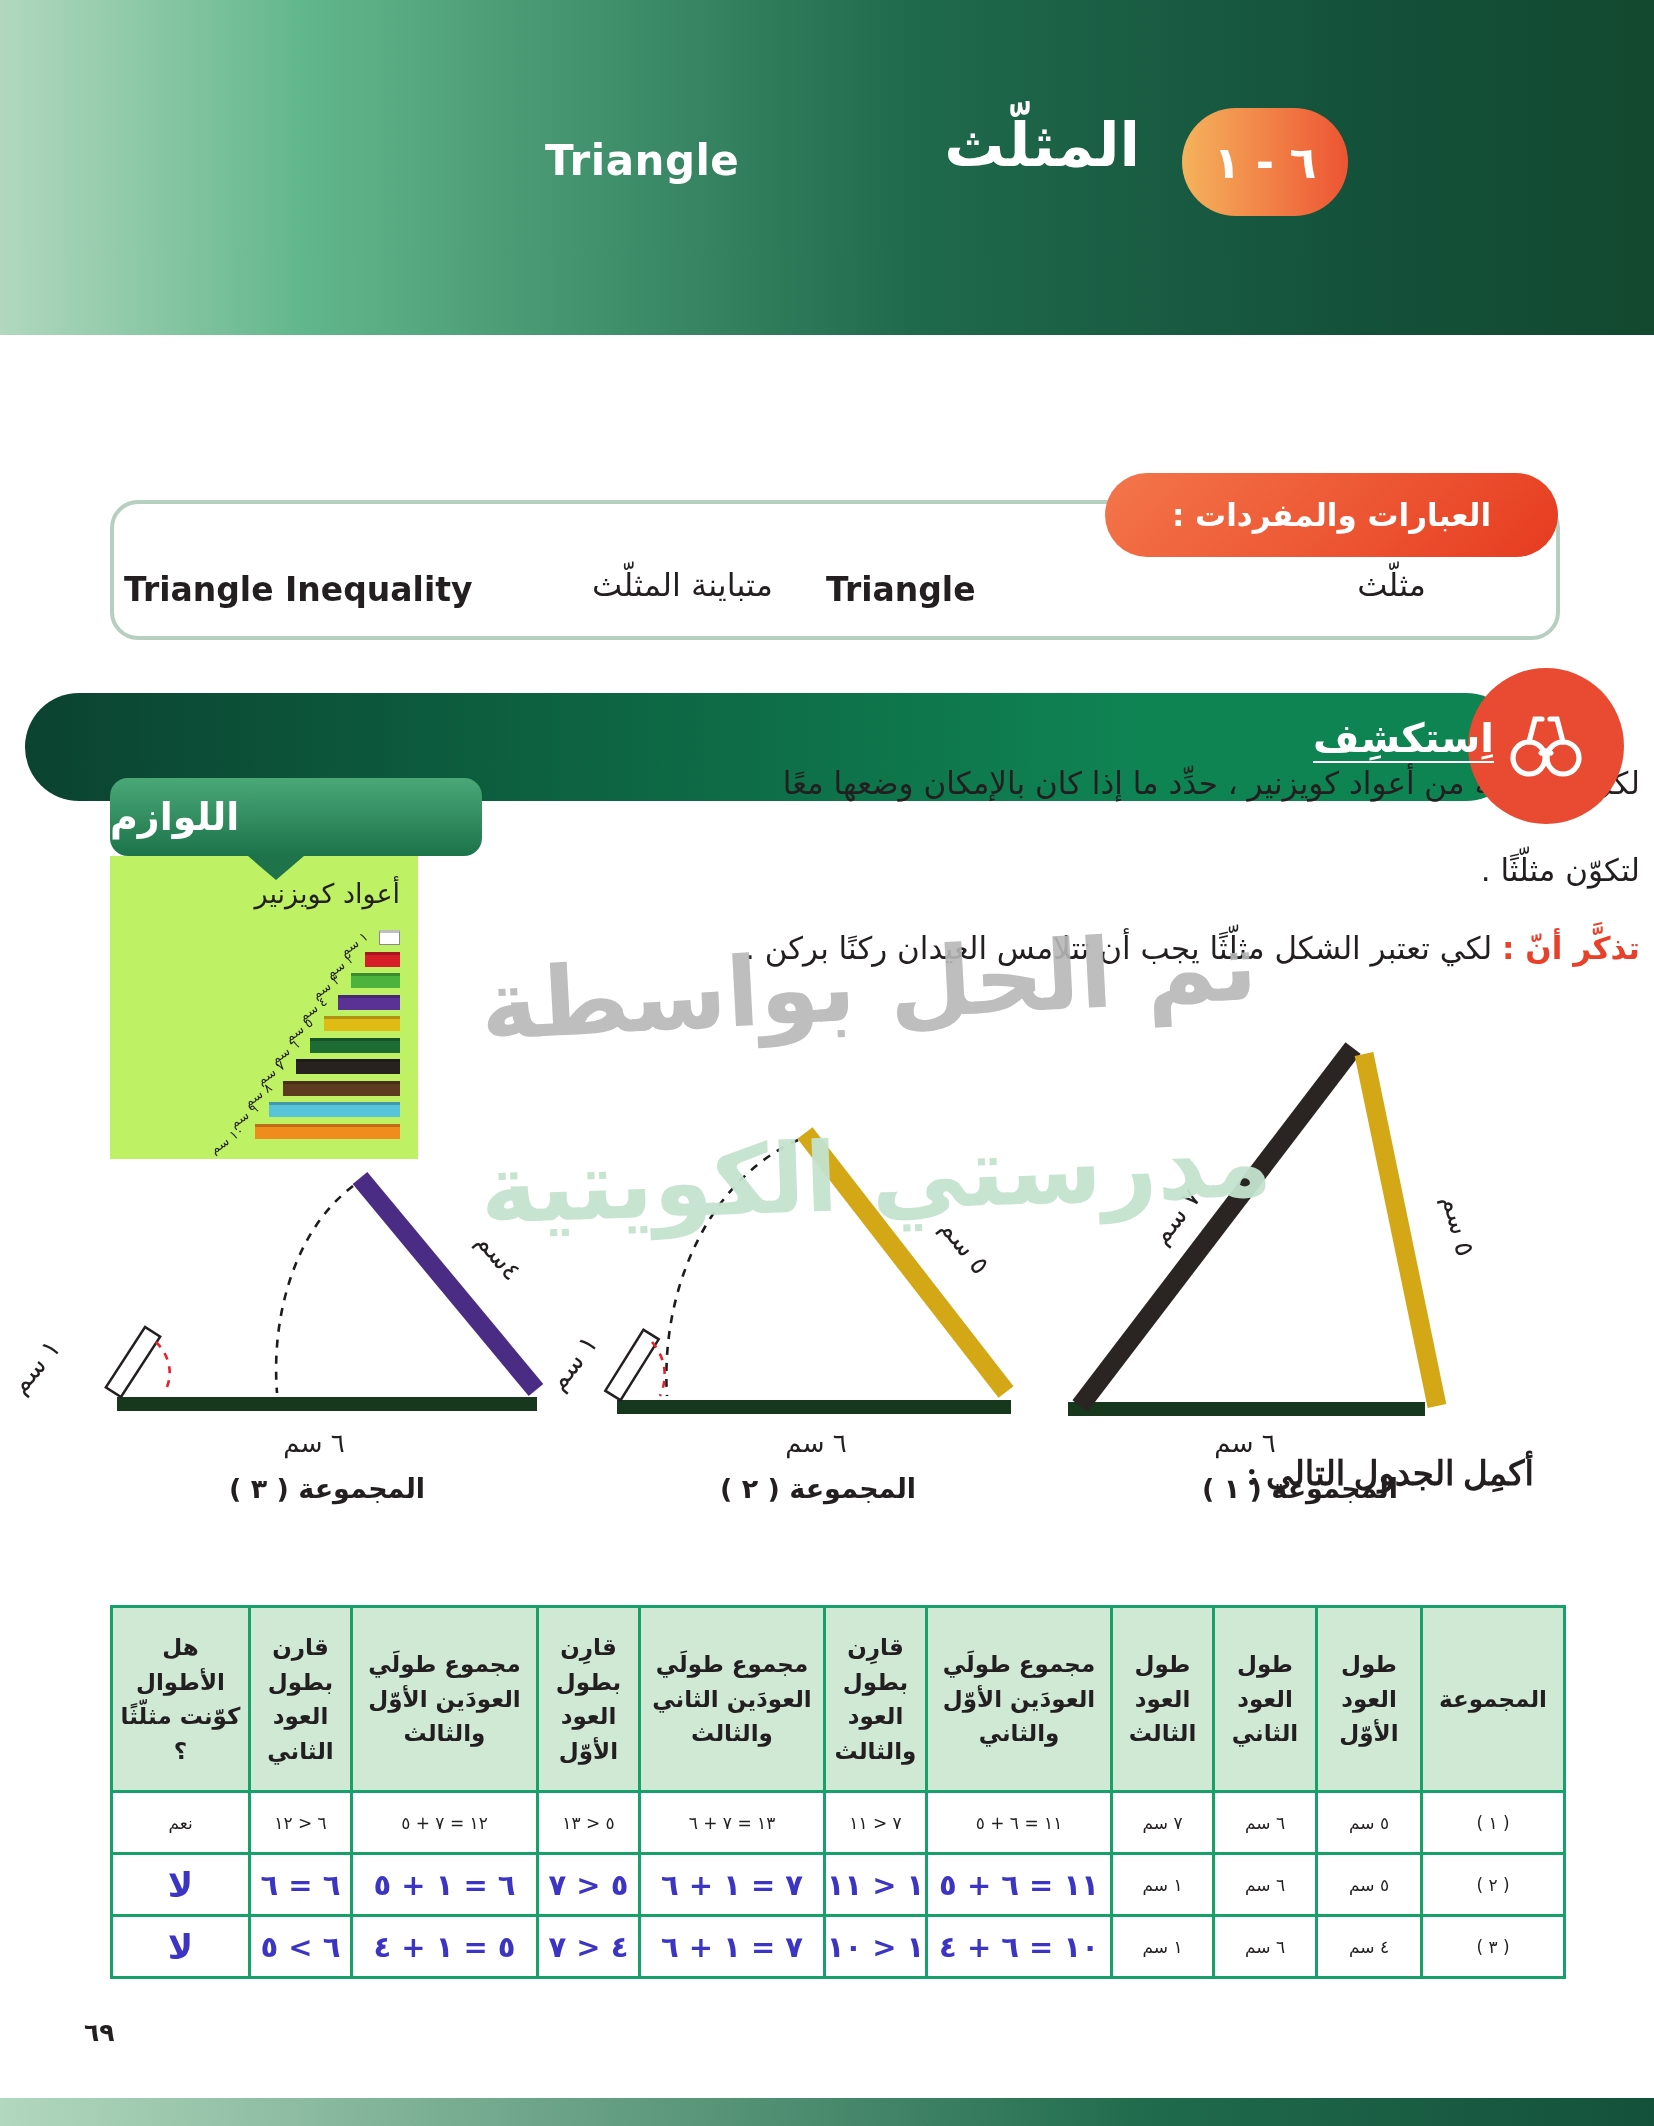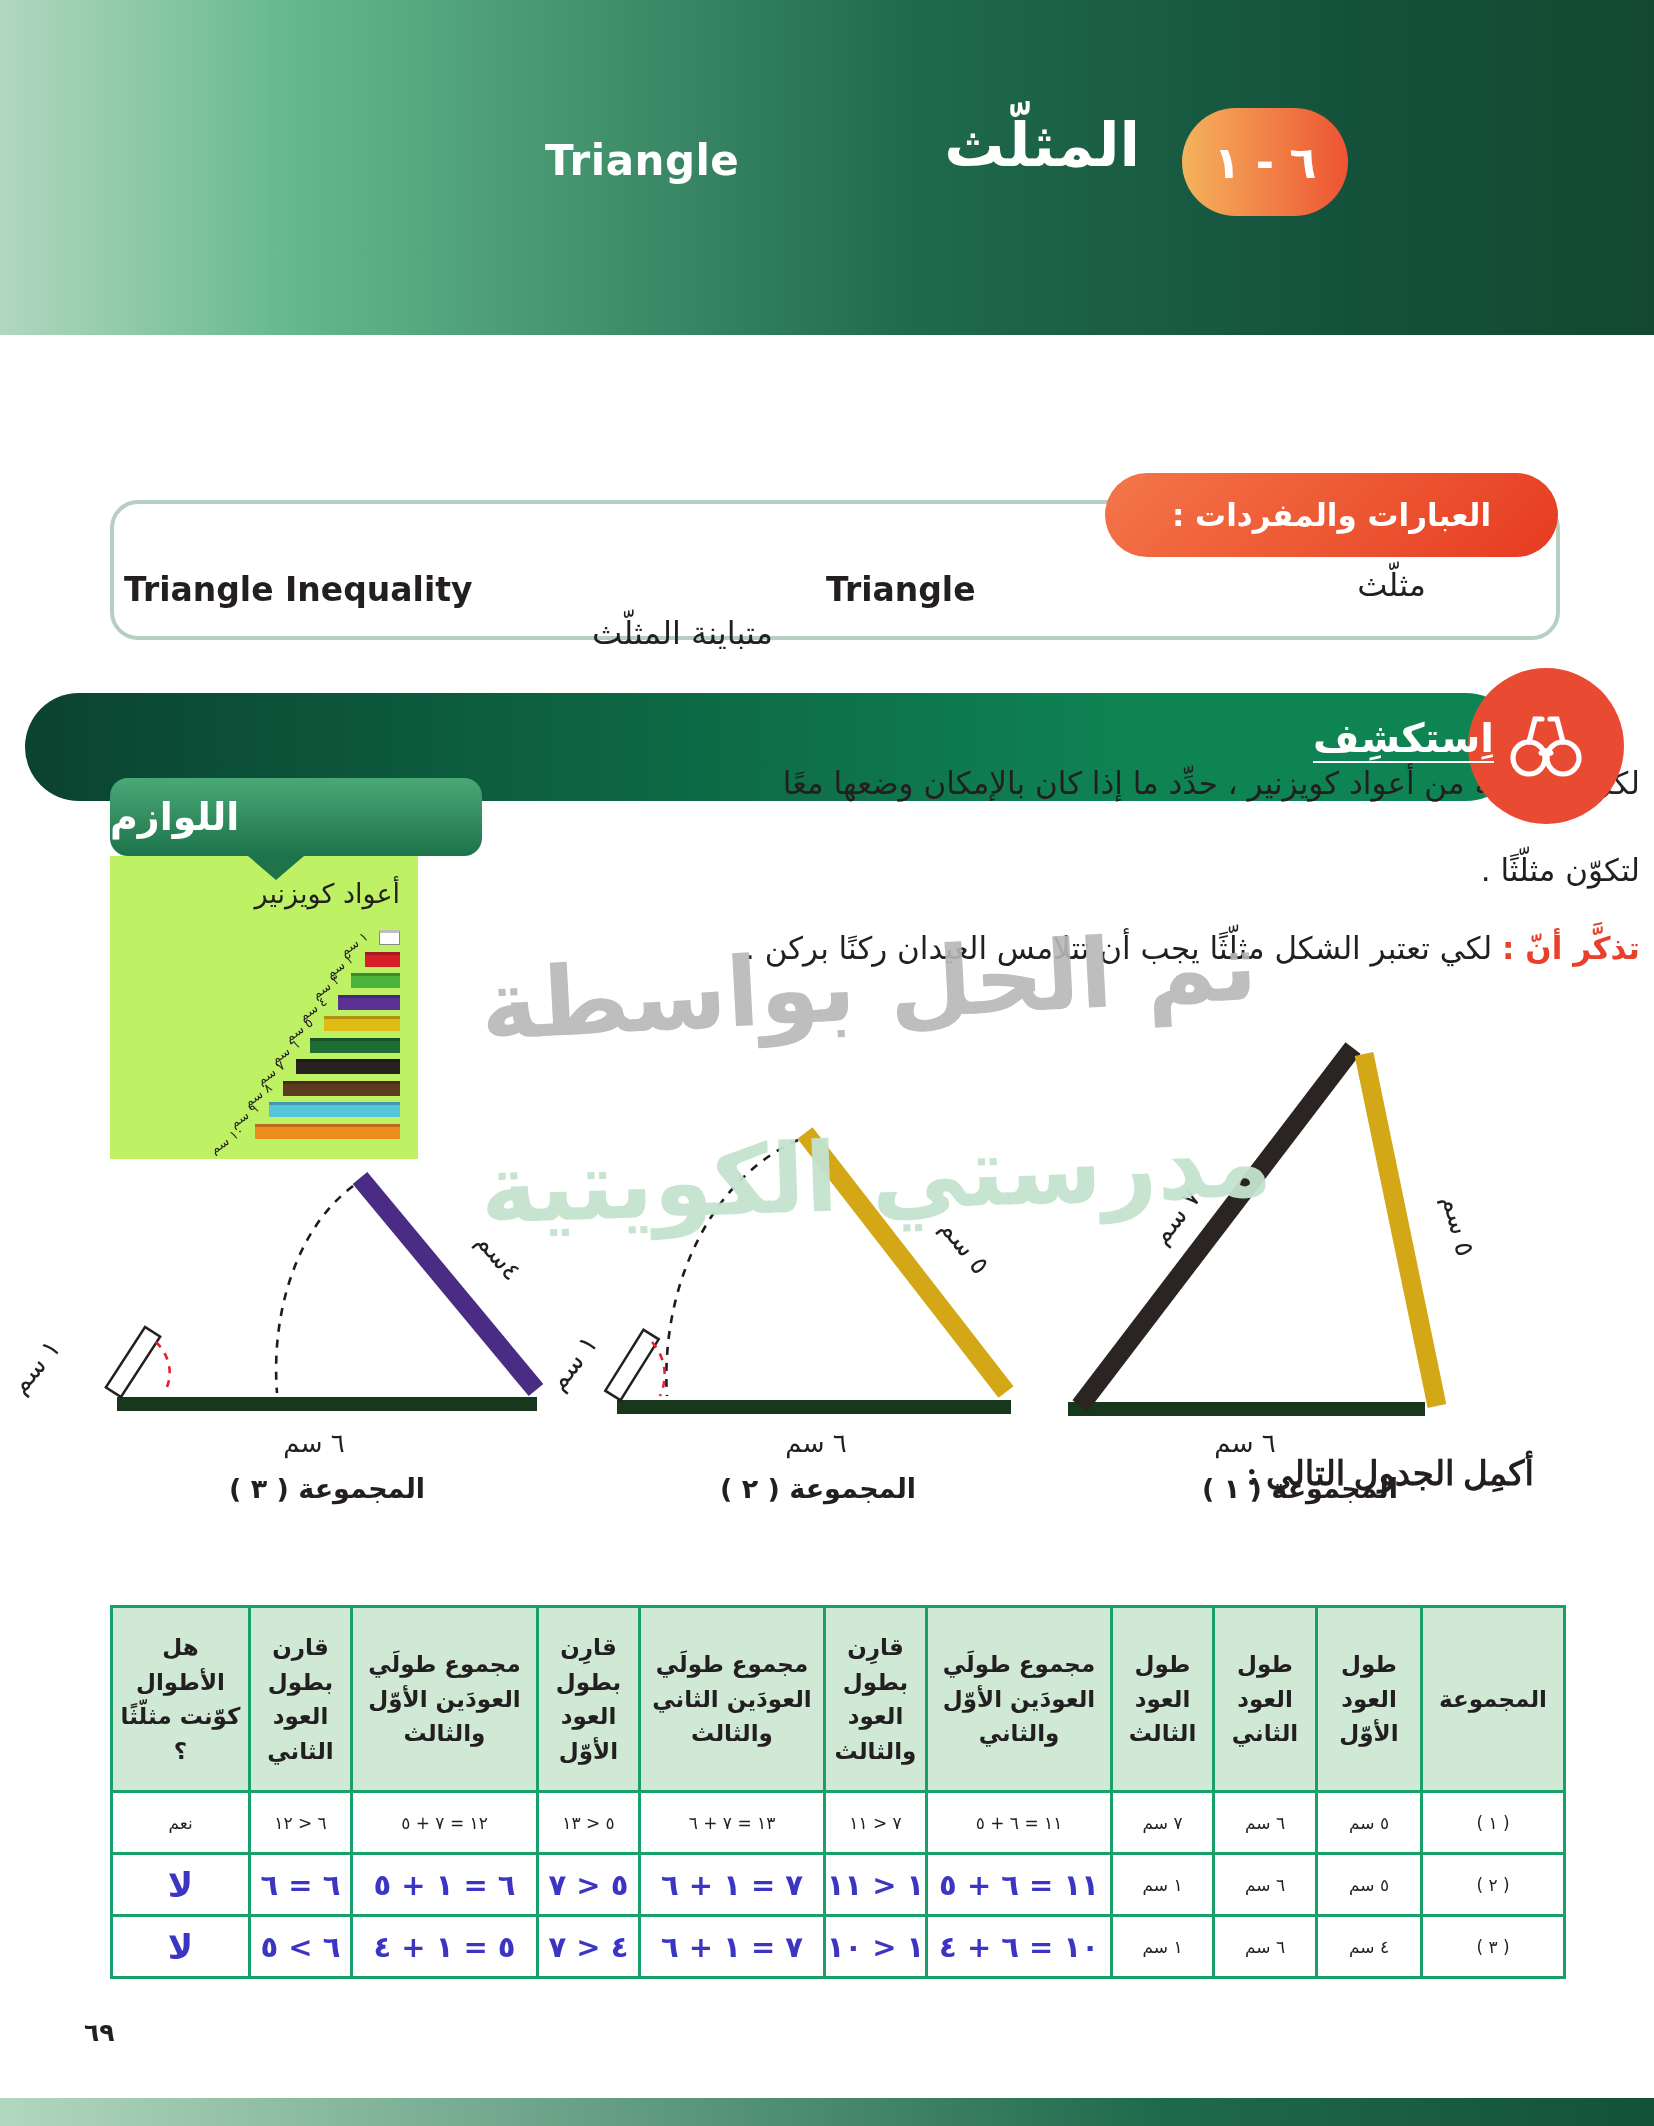--- a/index.html
+++ b/index.html
@@ -153,21 +153,21 @@
     <div class="title-en">Triangle</div>
   </div>
 
 
   <div class="vocab-pill">
     <span>العبارات والمفردات :</span>
   </div>
   <div class="vocab-box">
     <span class="vocab-term-ar" style="right:130px; top:62px;">مثلّث</span>
     <span class="vocab-term-en" style="left:712px; top:66px;">Triangle</span>
-    <span class="vocab-term-ar" style="left:478px; top:62px;margin-top:48px;">متباينة المثلّث</span>
+    <span class="vocab-term-ar" style="left:478px; top:62px;">متباينة المثلّث</span>
     <span class="vocab-term-en" style="left:10px; top:66px;">Triangle Inequality</span>
   </div>
 
   <div class="explore-band"></div>
   <div class="explore-label">اِستكشِف</div>
   <div class="explore-circle">
     <span>
       <svg width="96" height="96" viewBox="0 0 48 48">
         <g stroke="#ffffff" fill="none" stroke-width="2.6" stroke-linecap="round">
           <circle cx="15.5" cy="31" r="8"></circle>

